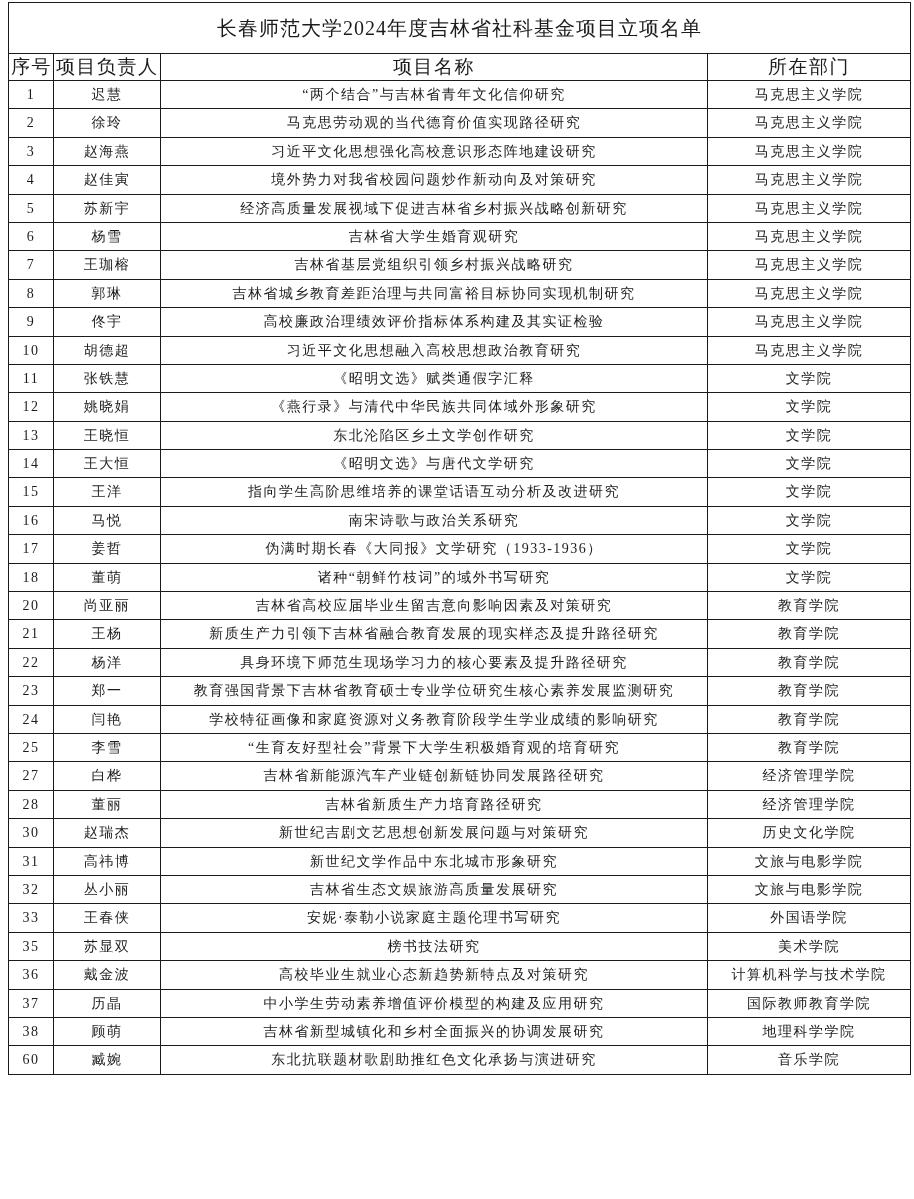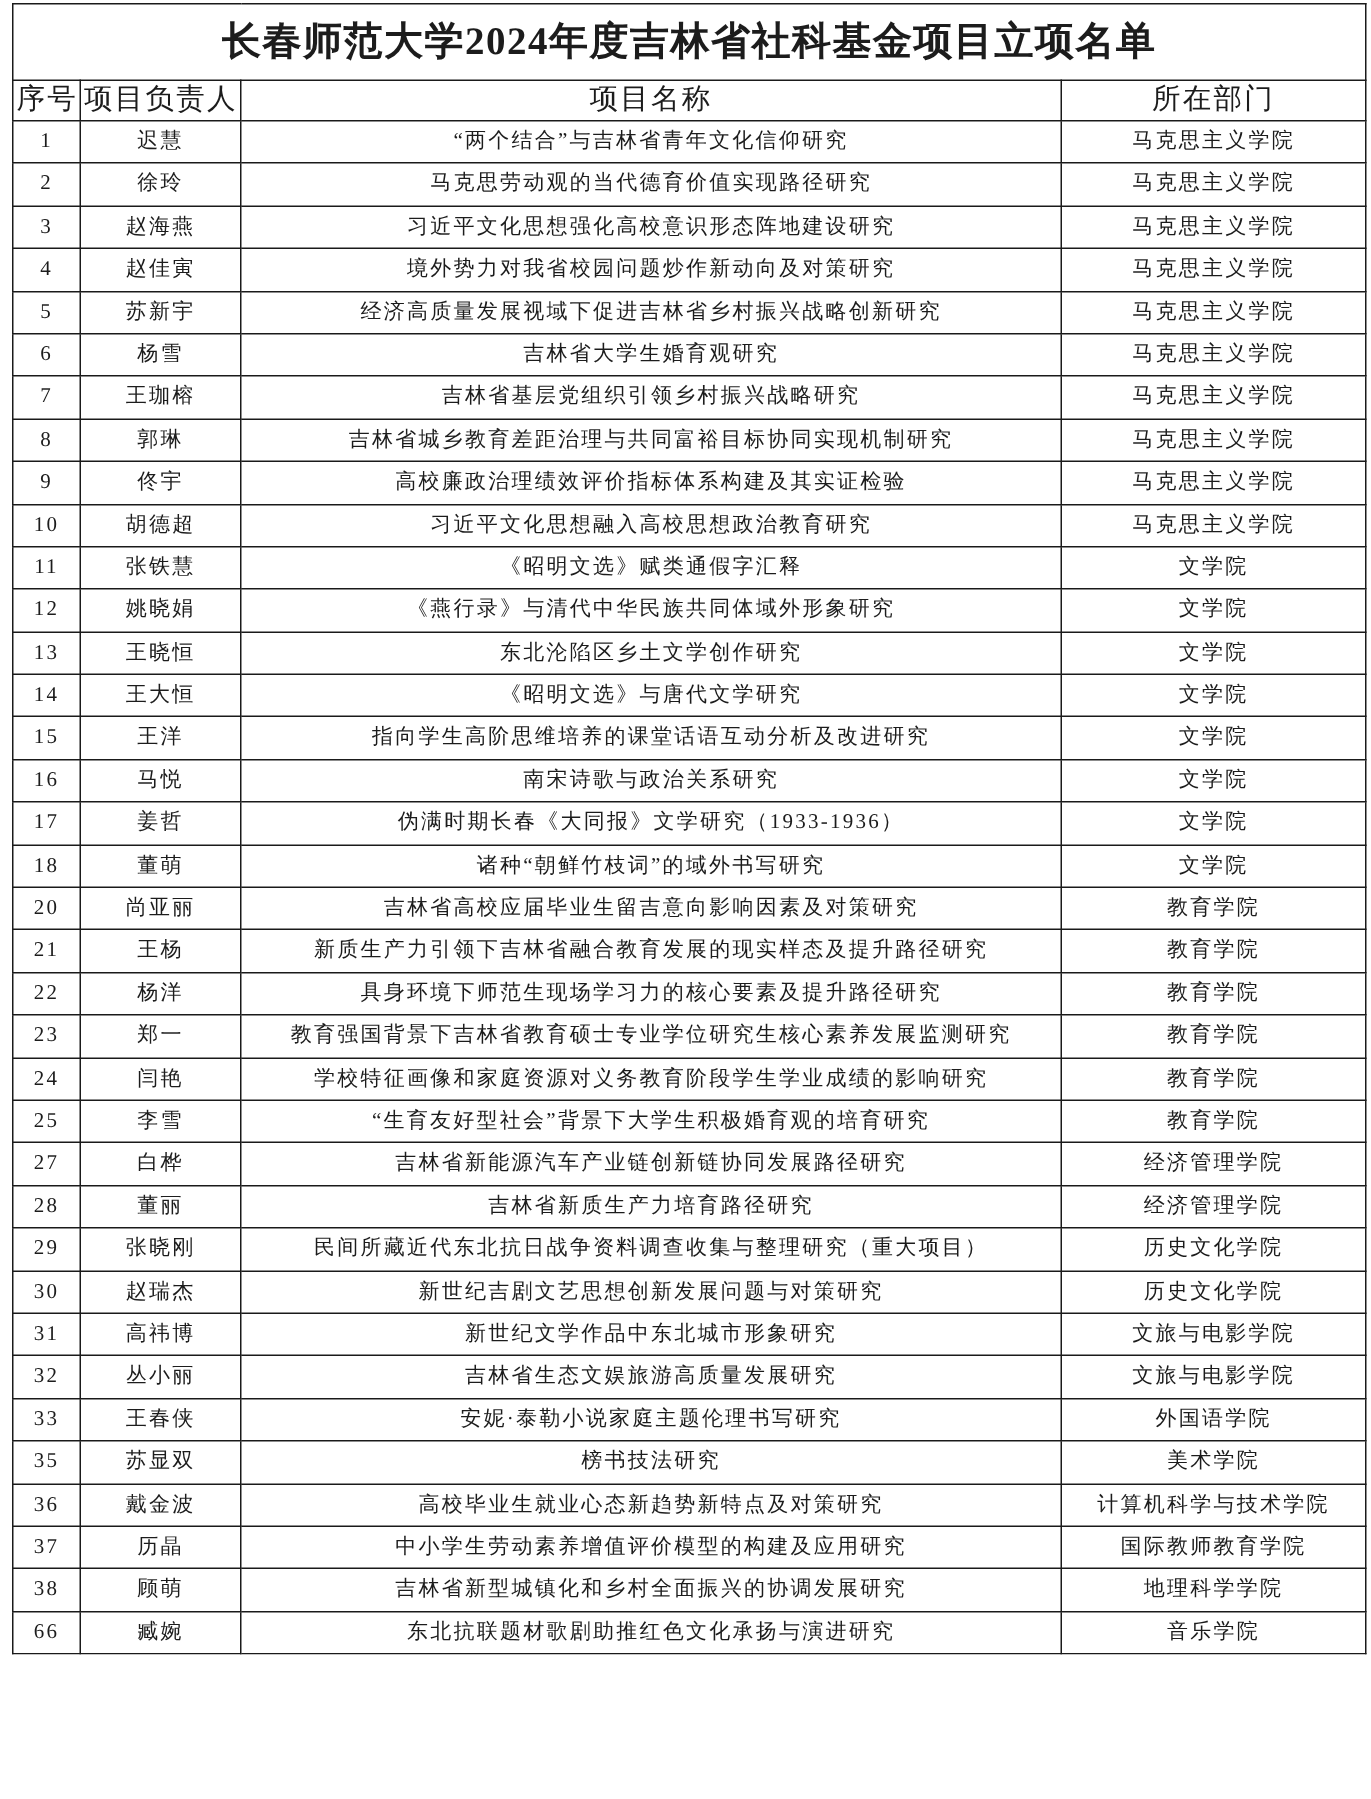--- a/index.html
+++ b/index.html
@@ -25,22 +25,22 @@
     padding: 0 2px;
     overflow: hidden;
     white-space: nowrap;
     font-weight: normal;
     font-size: 14px;
     letter-spacing: 1.5px;
     line-height: 1.1;
   }
   tr.title-row td {
     height: 50px;
-    font-size: 26px;
-    font-weight: bold;
+    font-size: 20px;
+    font-weight: normal;
     letter-spacing: 1px;
   }
   tr.header-row th {
     height: 26px;
     font-size: 19px;
   }
   tr.data-row td {
     height: 27.4px;
   }
   col.c-no      { width: 45px;  }
@@ -221,26 +221,20 @@
           <td>吉林省新能源汽车产业链创新链协同发展路径研究</td>
           <td>经济管理学院</td>
         </tr>
         <tr class="data-row">
           <td>28</td>
           <td>董丽</td>
           <td>吉林省新质生产力培育路径研究</td>
           <td>经济管理学院</td>
         </tr>
         <tr class="data-row">
-          <td>29</td>
-          <td>张晓刚</td>
-          <td>民间所藏近代东北抗日战争资料调查收集与整理研究（重大项目）</td>
-          <td>历史文化学院</td>
-        </tr>
-        <tr class="data-row">
           <td>30</td>
           <td>赵瑞杰</td>
           <td>新世纪吉剧文艺思想创新发展问题与对策研究</td>
           <td>历史文化学院</td>
         </tr>
         <tr class="data-row">
           <td>31</td>
           <td>高祎博</td>
           <td>新世纪文学作品中东北城市形象研究</td>
           <td>文旅与电影学院</td>
@@ -275,20 +269,20 @@
           <td>中小学生劳动素养增值评价模型的构建及应用研究</td>
           <td>国际教师教育学院</td>
         </tr>
         <tr class="data-row">
           <td>38</td>
           <td>顾萌</td>
           <td>吉林省新型城镇化和乡村全面振兴的协调发展研究</td>
           <td>地理科学学院</td>
         </tr>
         <tr class="data-row">
-          <td>66</td>
+          <td>60</td>
           <td>臧婉</td>
           <td>东北抗联题材歌剧助推红色文化承扬与演进研究</td>
           <td>音乐学院</td>
         </tr>
       </tbody>
   </table>
 </div>
 
 </body></html>

